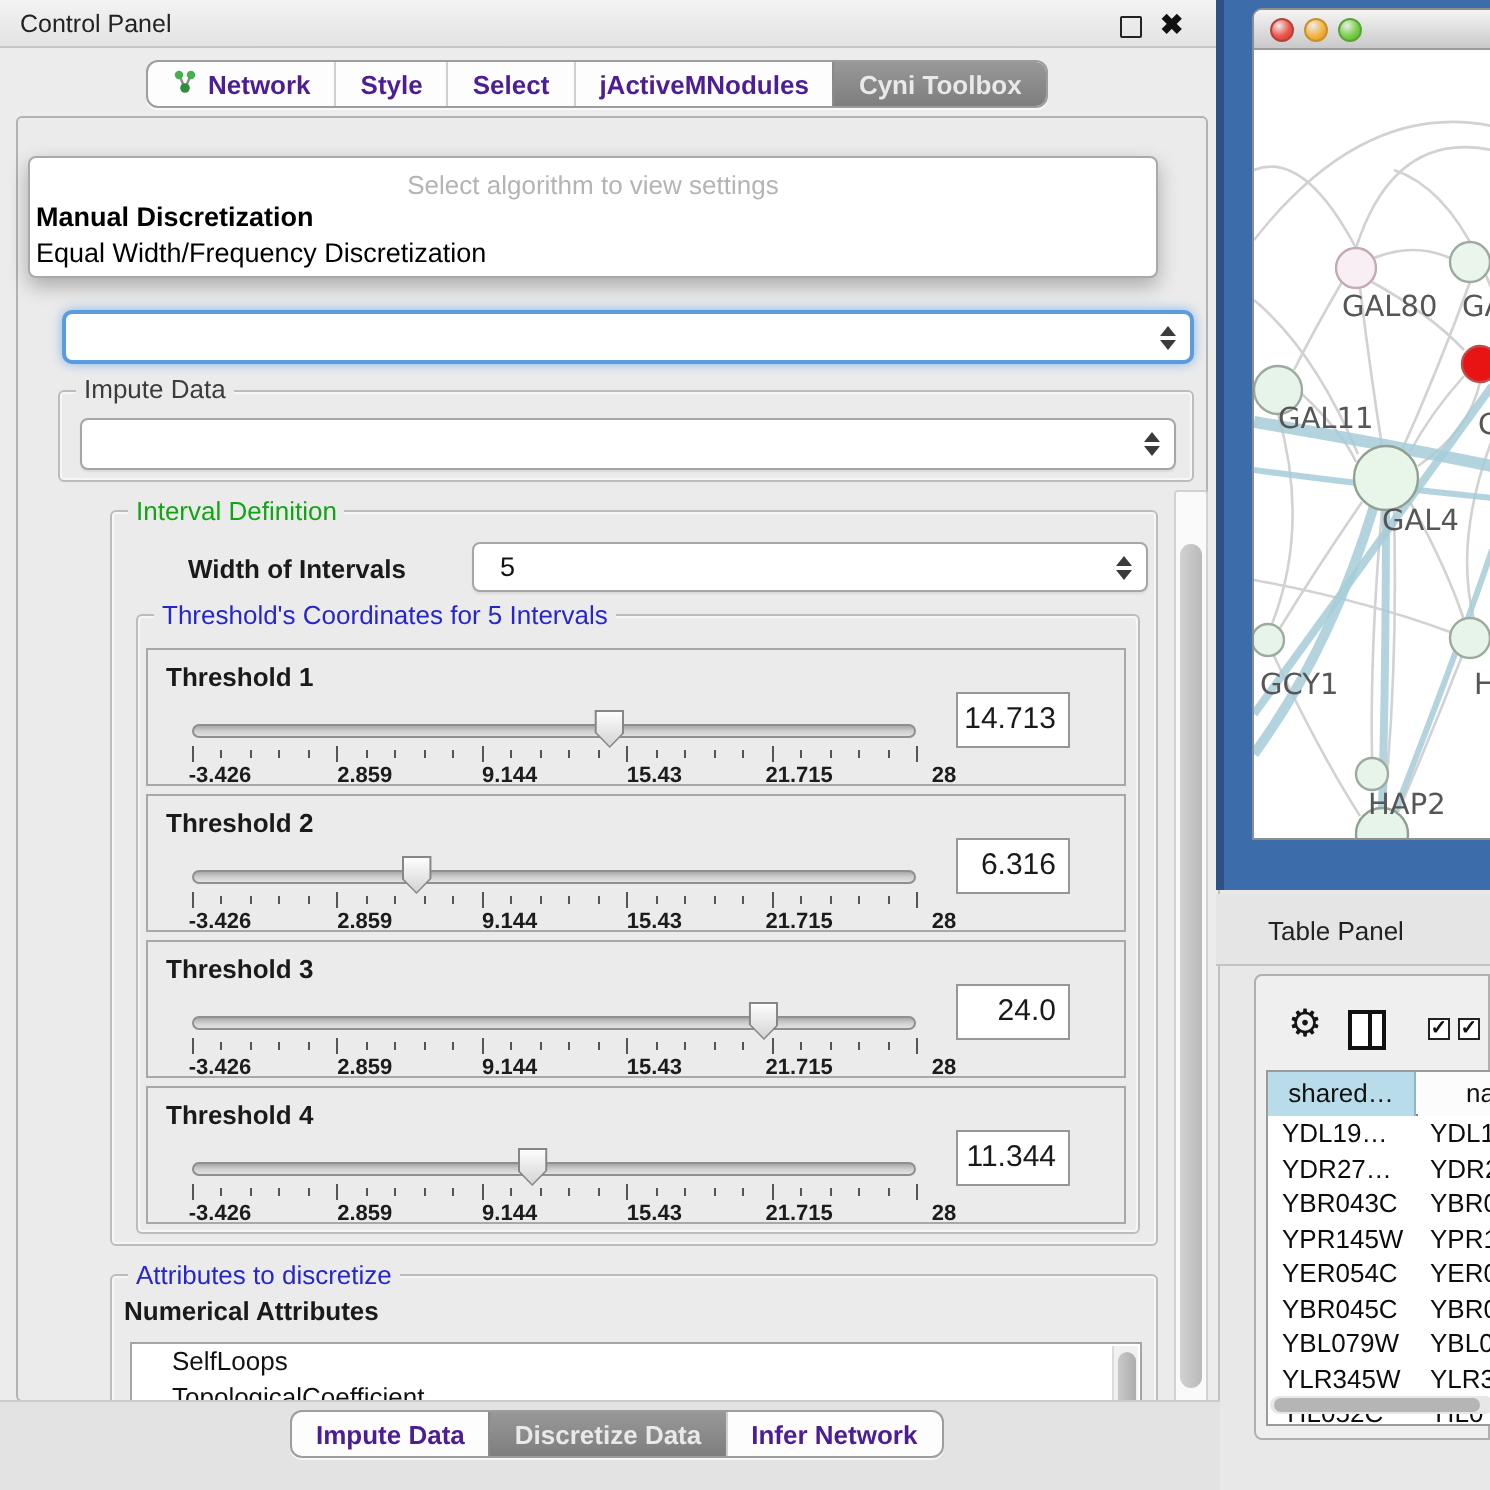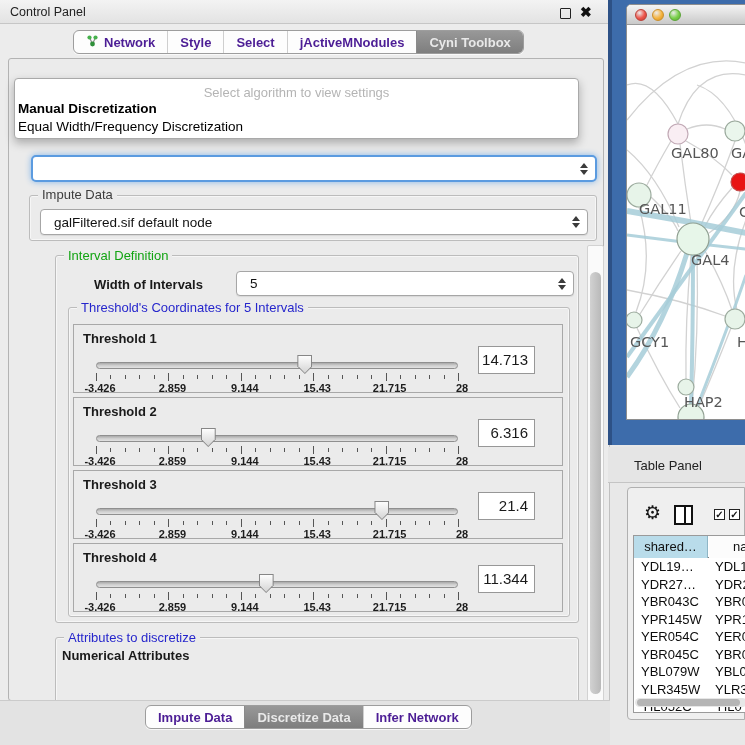--- a/index.html
+++ b/index.html
@@ -44,21 +44,21 @@
   
   .threshold-box { position:absolute; left:64px; width:490px; height:69px; border:1px solid #a8a8a8; background:#ebebeb; }
   .th-label { position:absolute; left:9px; top:6px; font-size:13px; font-weight:bold; }
   .th-track { position:absolute; left:22px; top:37px; width:362px; height:7px; border:1px solid #8f8f8f; border-radius:4px; background:linear-gradient(#a9a9a9,#cecece 50%,#e2e2e2); }
   .th-thumb-outer { position:absolute; top:30px; width:15px; height:19px; clip-path:polygon(0 0,100% 0,100% 60%,50% 100%,0 60%); background:#868686; }
   .th-thumb-inner { position:absolute; left:1px; top:1px; width:13px; height:17px; clip-path:polygon(0 0,100% 0,100% 60%,50% 100%,0 60%); background:linear-gradient(#fdfdfd,#d4d4d4); }
   .th-ticks { position:absolute; left:22px; top:48px; width:362px; height:9px; }
   .tick { position:absolute; width:1px; background:#555; }
   .tick.minor { top:2px; height:4px; }
   .tick.major { top:0; height:8px; }
-  .th-ticklabels { position:absolute; left:26px; top:57px; width:362px; height:12px; }
+  .th-ticklabels { position:absolute; left:36px; top:57px; width:362px; height:12px; }
   .ticklabel { position:absolute; transform:translateX(-50%); font-size:11px; font-weight:bold; color:#1c1c1c; white-space:nowrap; }
   .th-value { position:absolute; left:404px; top:21px; width:57px; height:28px; background:#fff; border:1px solid #979797; font-size:15px; text-align:right; line-height:26px; padding-right:6px; }
 
   
   #attr-list { left:56px; top:612px; width:506px; height:56px; background:#fff; border:1px solid #a5a5a5; overflow:hidden; }
   .attr-item { padding-left:20px; font-size:13px; height:18px; line-height:18px; color:#111; }
   #attr-scroll { position:absolute; right:1px; top:1px; width:13px; height:54px; background:#f1f1f1; border-left:1px solid #dcdcdc; }
   #attr-thumb { position:absolute; left:2px; top:3px; width:9px; height:44px; background:linear-gradient(90deg,#c9c9c9,#adadad); border-radius:5px; }
 
   #apply-btn { left:255px; top:673px; width:64px; height:22px; background:linear-gradient(#fefefe,#e8e8e8); border:1px solid #999; border-radius:5px; font-size:14px; text-align:center; line-height:20px; }
@@ -139,21 +139,20 @@
     <div id="algo-combo-focus" class="abs">
       <div class="stepper">
           <div class="up"></div>
           <div class="dn"></div>
         </div>
     </div>
 
     <div class="groupbox" style="left:20px; top:136px; width:568px; height:46px;">
       <div class="grouptitle gt-gray" style="top:-9px;">Impute Data</div>
       <div class="combo" style="left:10px; top:13px; width:548px; height:26px;">
-        <span>galFiltered.sif default node</span>
         <div class="stepper">
             <div class="up"></div>
             <div class="dn"></div>
           </div>
       </div>
     </div>
 
     <div class="groupbox" style="left:46px; top:196px; width:524px; height:368px;">
       <div class="grouptitle gt-green">Interval Definition</div>
       <div class="abs" style="left:38px; top:21px; font-size:13px; font-weight:bold;">Width of Intervals</div>
@@ -292,21 +291,21 @@
             <div class="tick major" style="left: 100%;"></div>
           </div>
           <div class="th-ticklabels">
             <span class="ticklabel" style="left: 0%;">-3.426</span>
             <span class="ticklabel" style="left: 20%;">2.859</span>
             <span class="ticklabel" style="left: 40%;">9.144</span>
             <span class="ticklabel" style="left: 60%;">15.43</span>
             <span class="ticklabel" style="left: 80%;">21.715</span>
             <span class="ticklabel" style="left: 100%;">28</span>
           </div>
-          <div class="th-value">21.4</div>
+          <div class="th-value">24.0</div>
         </div>
         <div class="threshold-box" style="top: 484px;">
           <div class="th-label">Threshold 4</div>
           <div class="th-track"></div>
           <div class="th-thumb-outer" style="left: 184.64px;">
             <div class="th-thumb-inner"></div>
           </div>
           <div class="th-ticks">
             <div class="tick major" style="left: 0%;"></div>
             <div class="tick minor" style="left: 4%;"></div>
@@ -343,20 +342,30 @@
             <span class="ticklabel" style="left: 80%;">21.715</span>
             <span class="ticklabel" style="left: 100%;">28</span>
           </div>
           <div class="th-value">11.344</div>
         </div>
       </div>
 
     <div class="groupbox" style="left:46px; top:578px; width:524px; height:92px;">
       <div class="grouptitle gt-blue">Attributes to discretize</div>
       <div class="abs" style="left:6px; top:10px; font-size:13px; font-weight:bold;">Numerical Attributes</div>
+    </div>
+    <div id="attr-list" class="abs">
+      <div id="attr-items">
+          <div class="attr-item">SelfLoops</div>
+          <div class="attr-item">TopologicalCoefficient</div>
+          <div class="attr-item">BetweennessCentrality</div>
+        </div>
+      <div id="attr-scroll">
+          <div id="attr-thumb"></div>
+        </div>
     </div>
 
     <div id="apply-btn" class="abs">Apply</div>
 
     <div id="main-scrollbar" class="abs">
       <div id="main-scroll-thumb"></div>
     </div>
   </div>
 
   <div id="bottom-strip" class="abs"></div>

